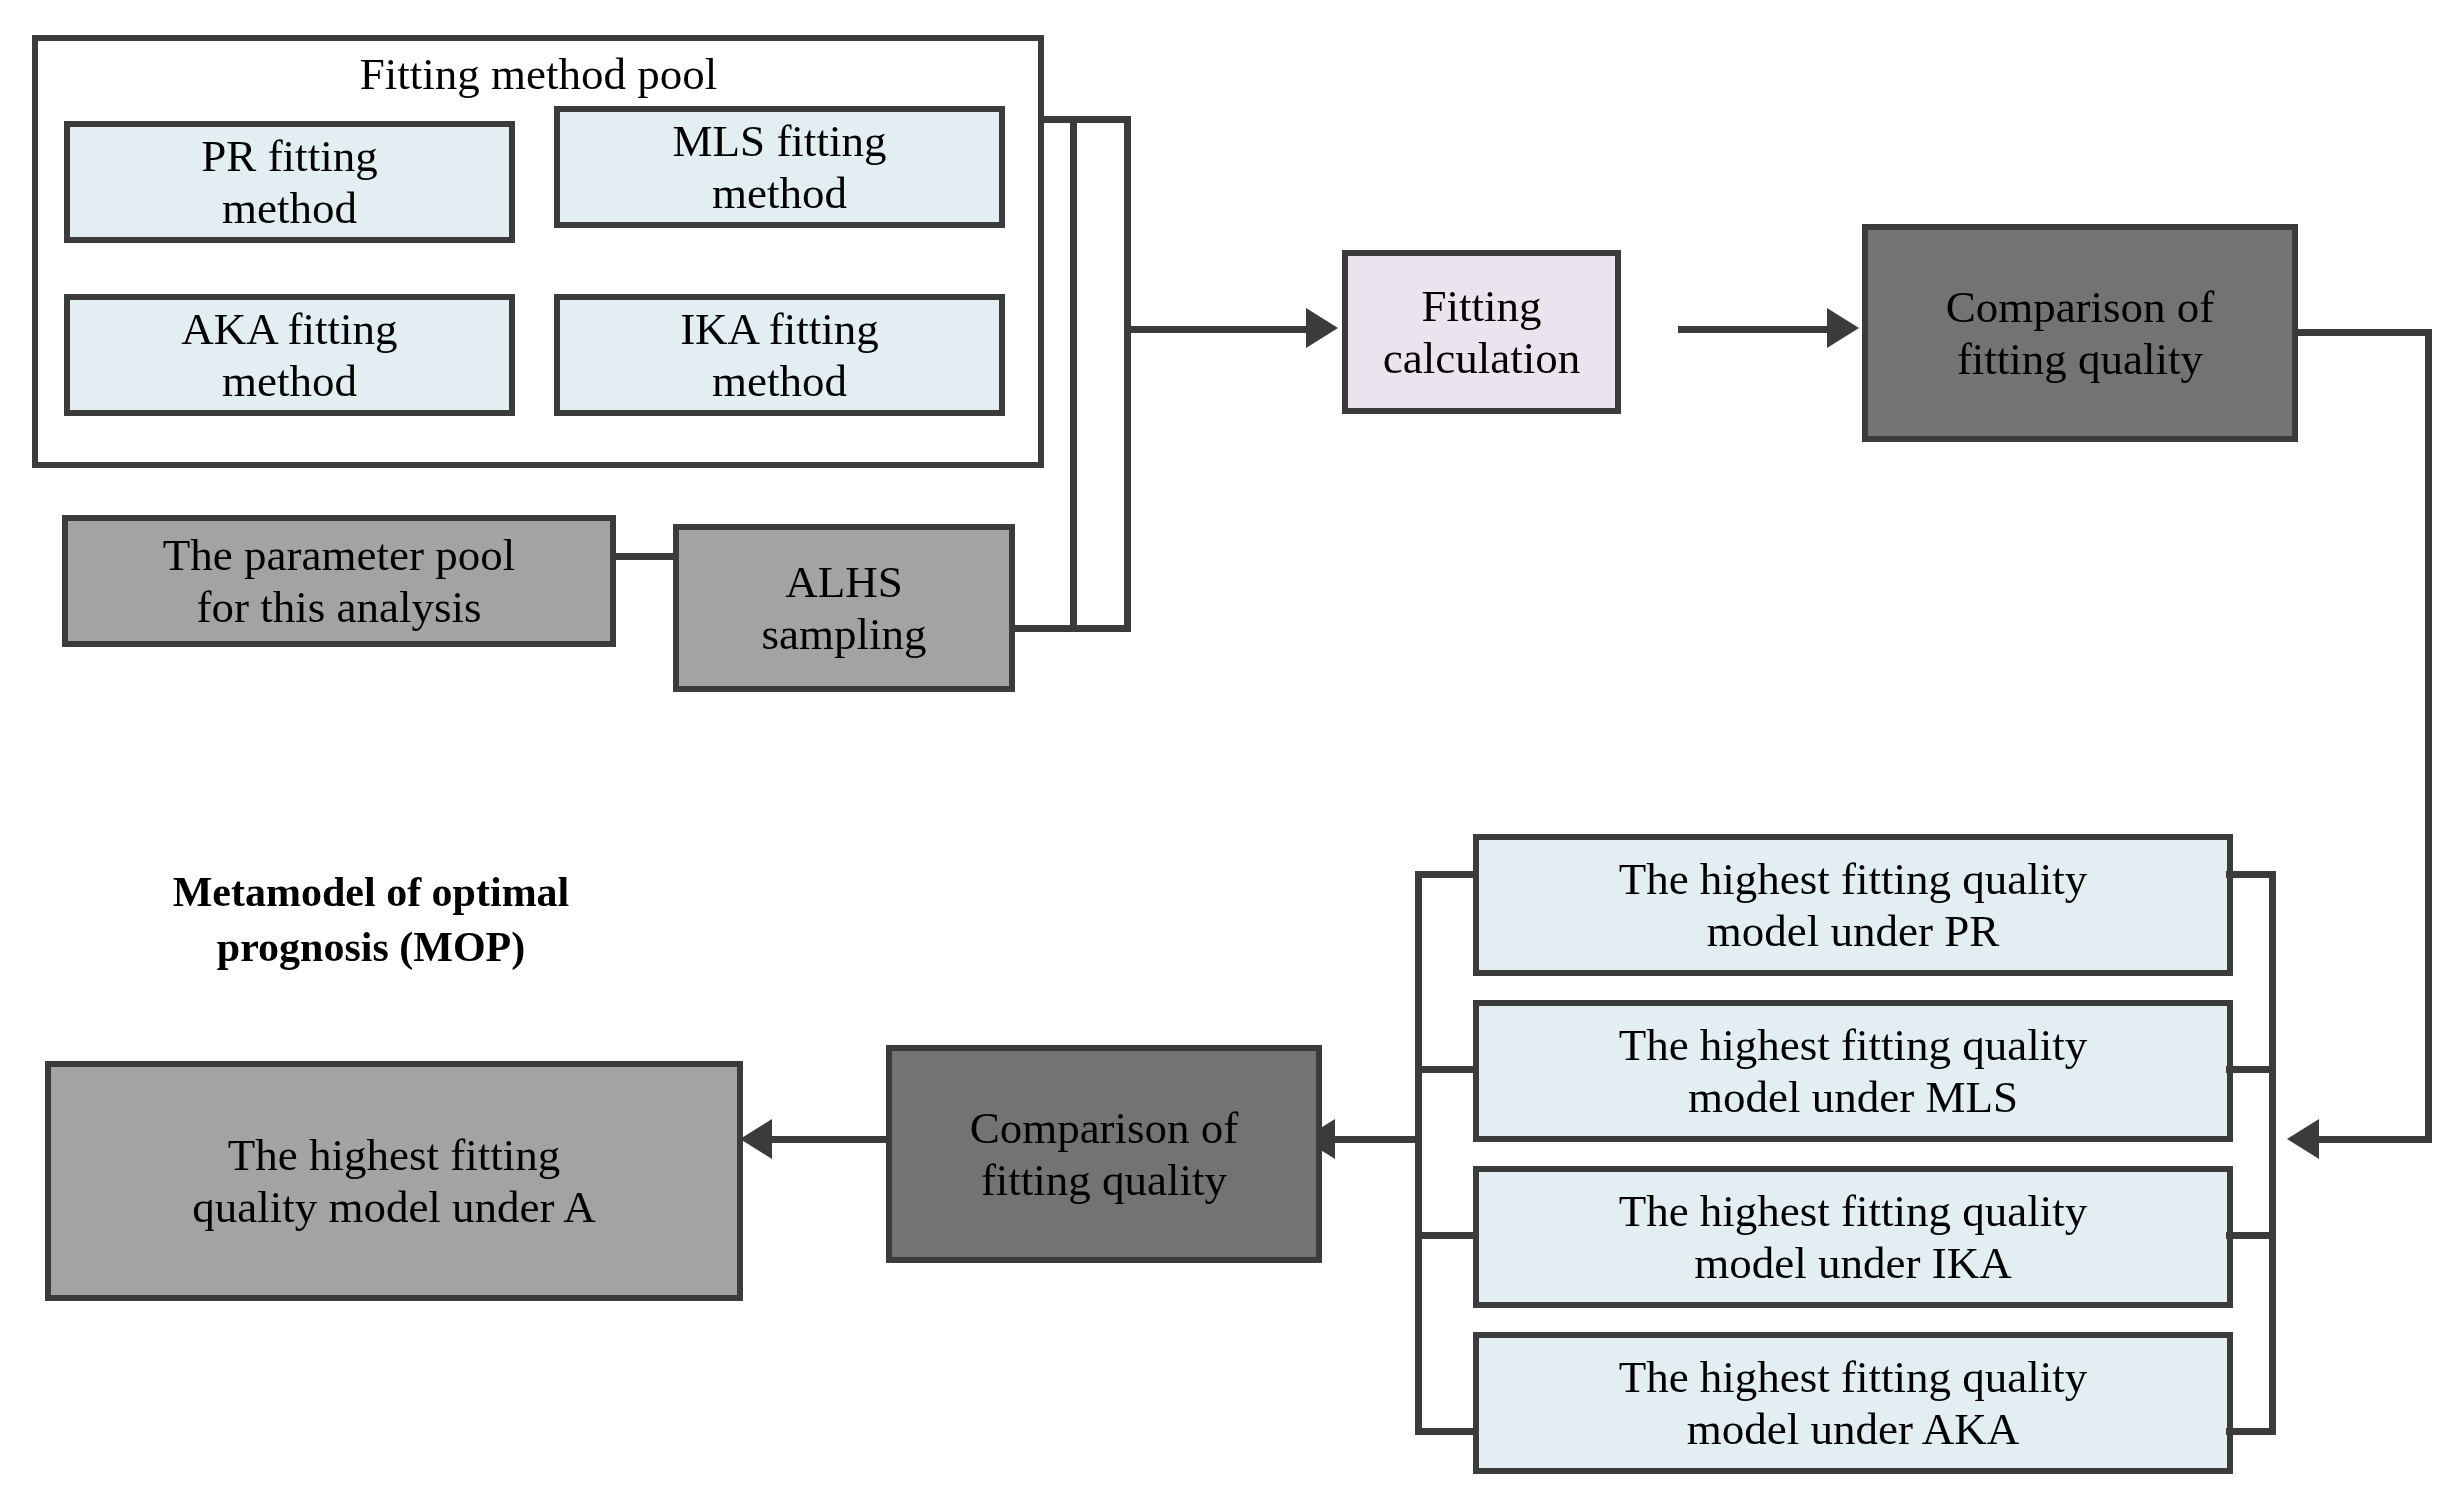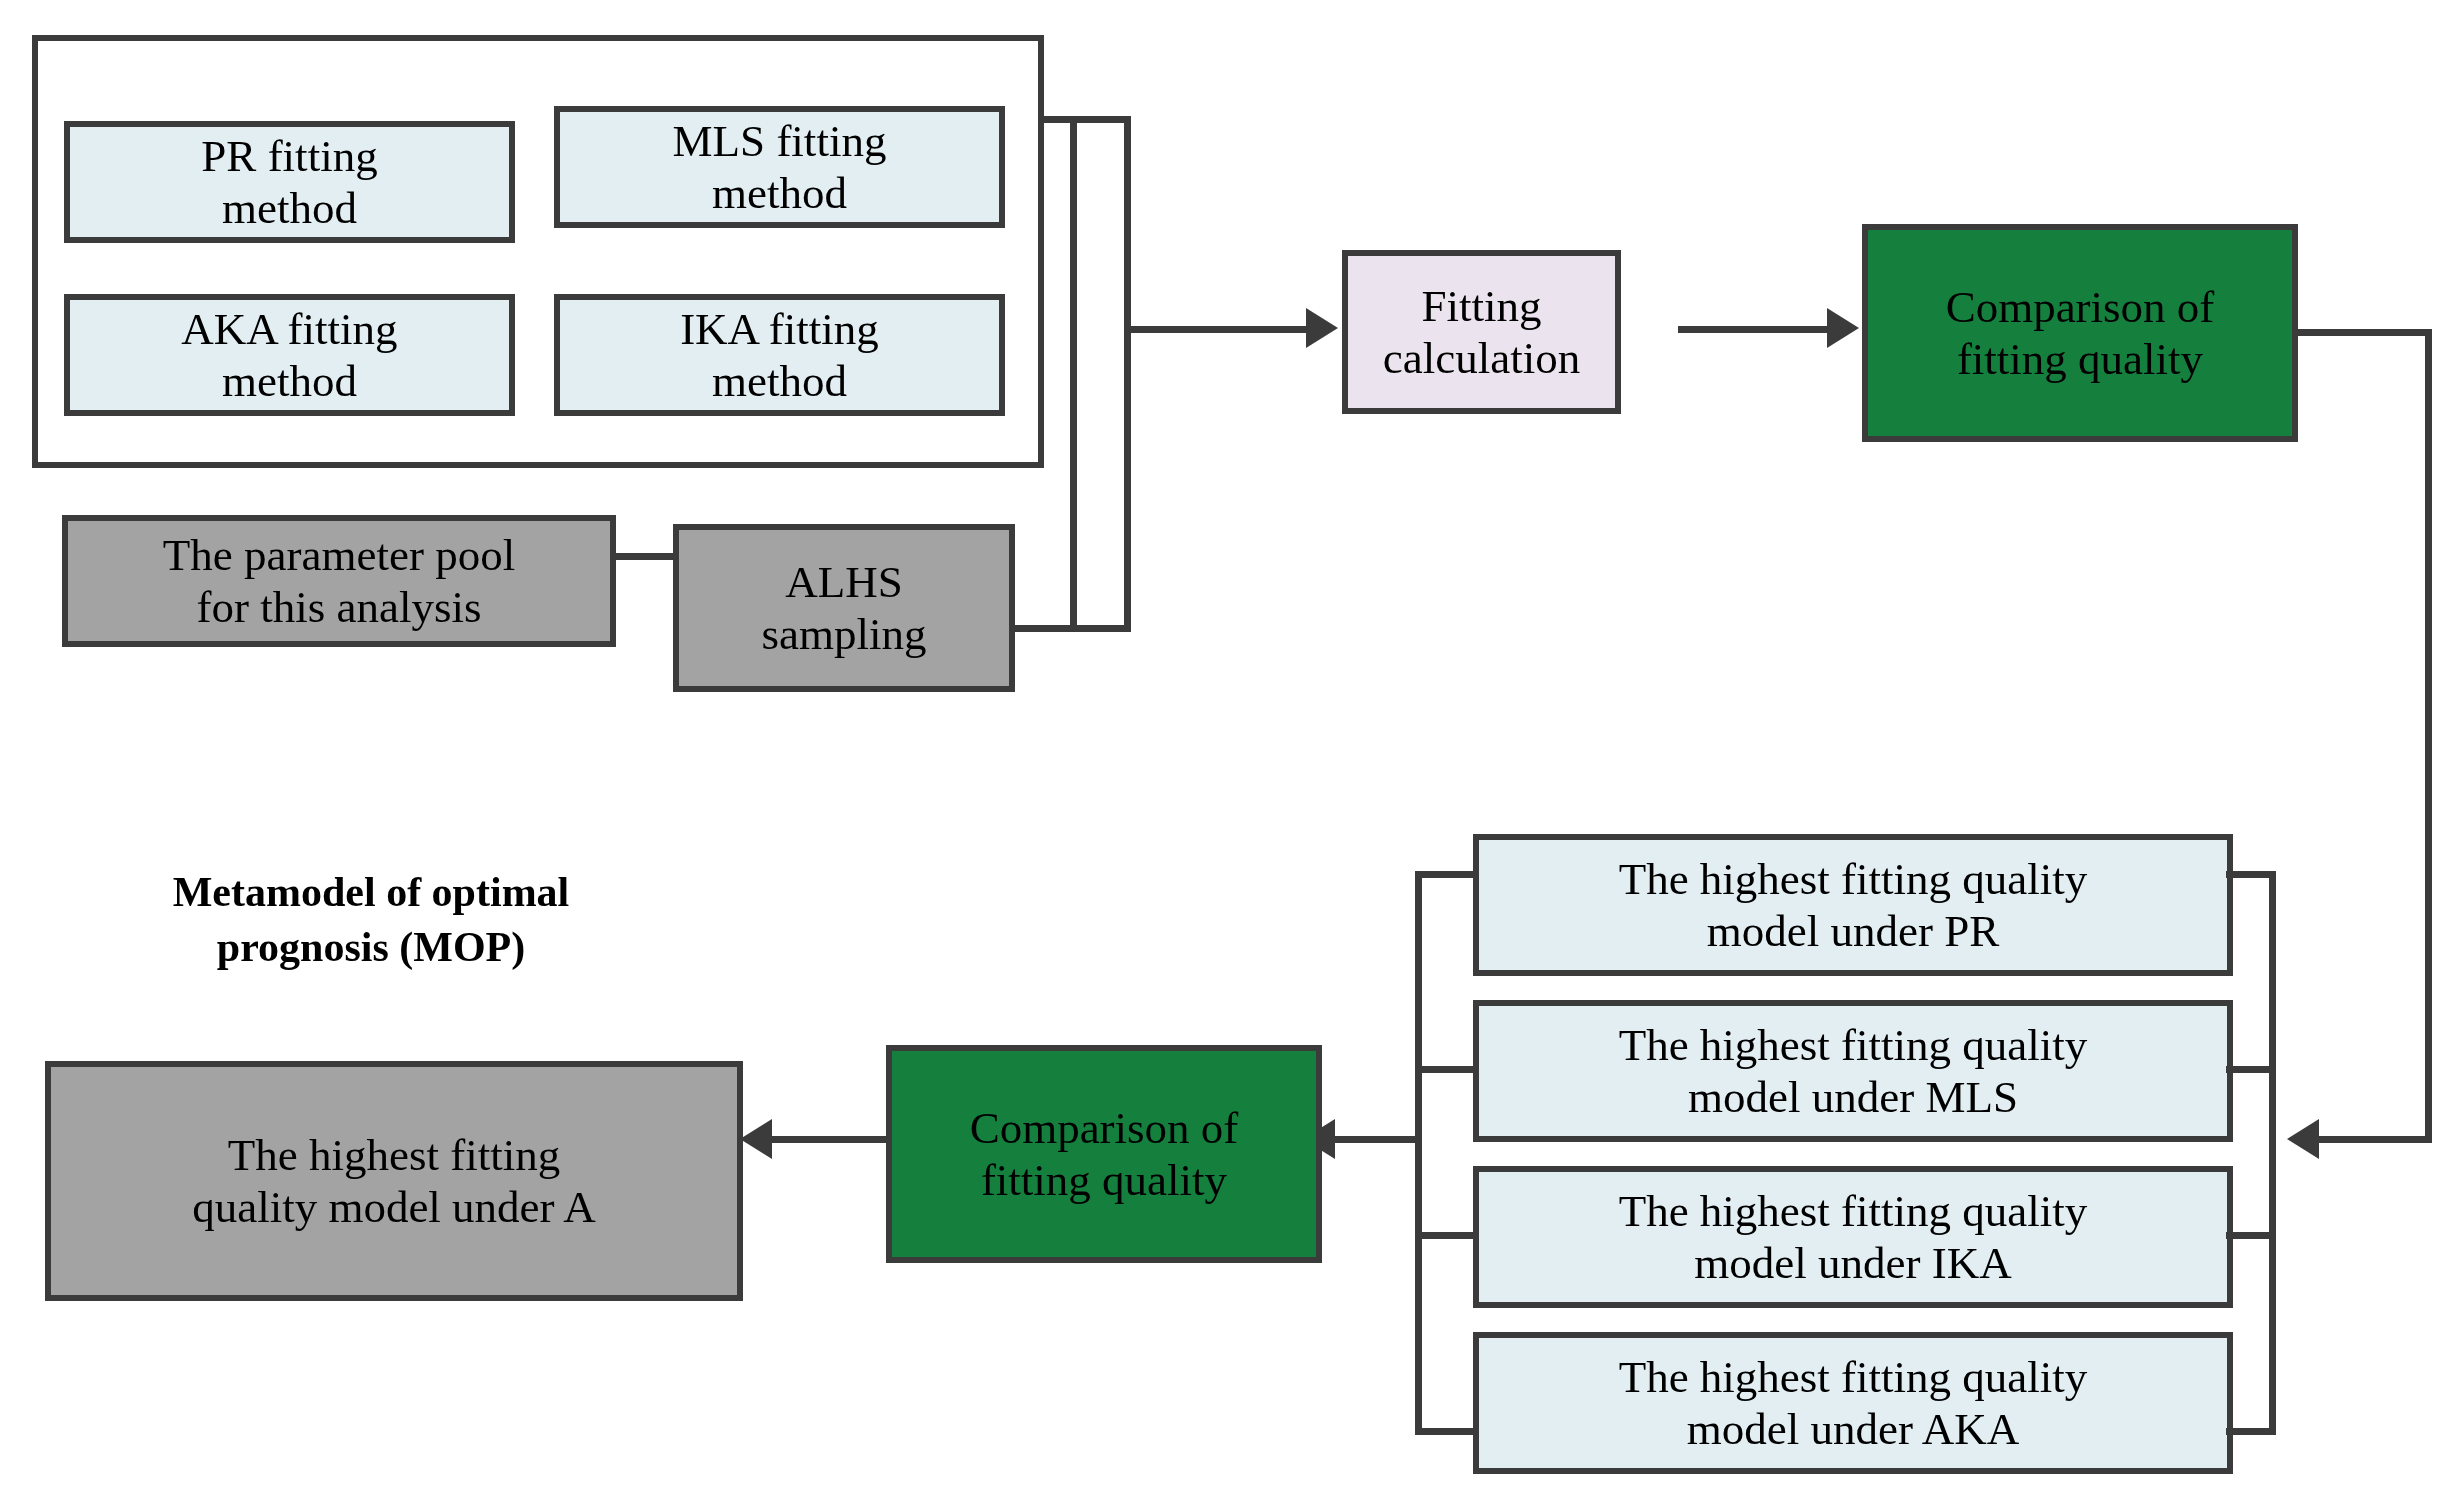--- a/index.html
+++ b/index.html
@@ -21,21 +21,21 @@
     border: 6.5px solid #3b3b3b;
     display: flex;
     align-items: center;
     justify-content: center;
     text-align: center;
     color: #000000;
     line-height: 1.16;
     padding: 0 12px;
   }
   .fill-blue      { background: #e2eef2; }
-  .fill-blue-dark { background: #15803d; }
+  .fill-blue-dark { background: #737373; }
   .fill-gray      { background: #a3a3a3; margin-top: 20px; }
   .fill-lav       { background: #ebe4ee; }
 
   .group-box {
     position: absolute;
     box-sizing: border-box;
     border: 6.5px solid #3b3b3b;
     background: transparent;
   }
   .group-title {
@@ -70,20 +70,21 @@
     border-right: 32px solid #3b3b3b;
   }
 </style>
 </head>
 <body>
 
 <div id="canvas">
 
   <div class="group-box" style="left:32px; top:35px; width:1012px; height:433px;"></div>
 
+  <div class="group-title" style="left:44px; top:48px; width:989px; font-size:45px;">Fitting method pool</div>
 
   <div class="box fill-blue" style="left:64px; top:121px; width:451px; height:122px; font-size:45px; white-space:pre-line;">PR fitting
 method</div>
 
   <div class="box fill-blue" style="left:554px; top:106px; width:451px; height:122px; font-size:45px; white-space:pre-line;">MLS fitting
 method</div>
 
   <div class="box fill-blue" style="left:64px; top:294px; width:451px; height:122px; font-size:45px; white-space:pre-line;">AKA fitting
 method</div>
 

